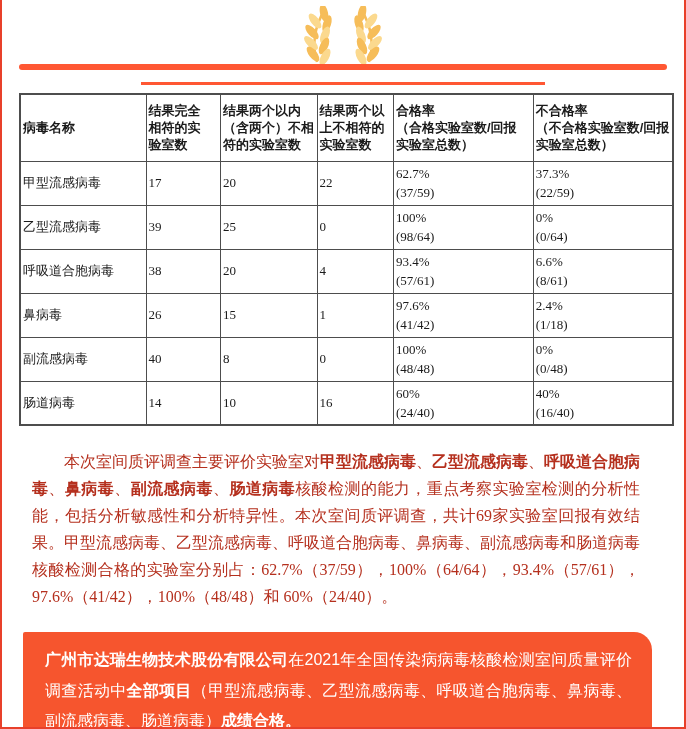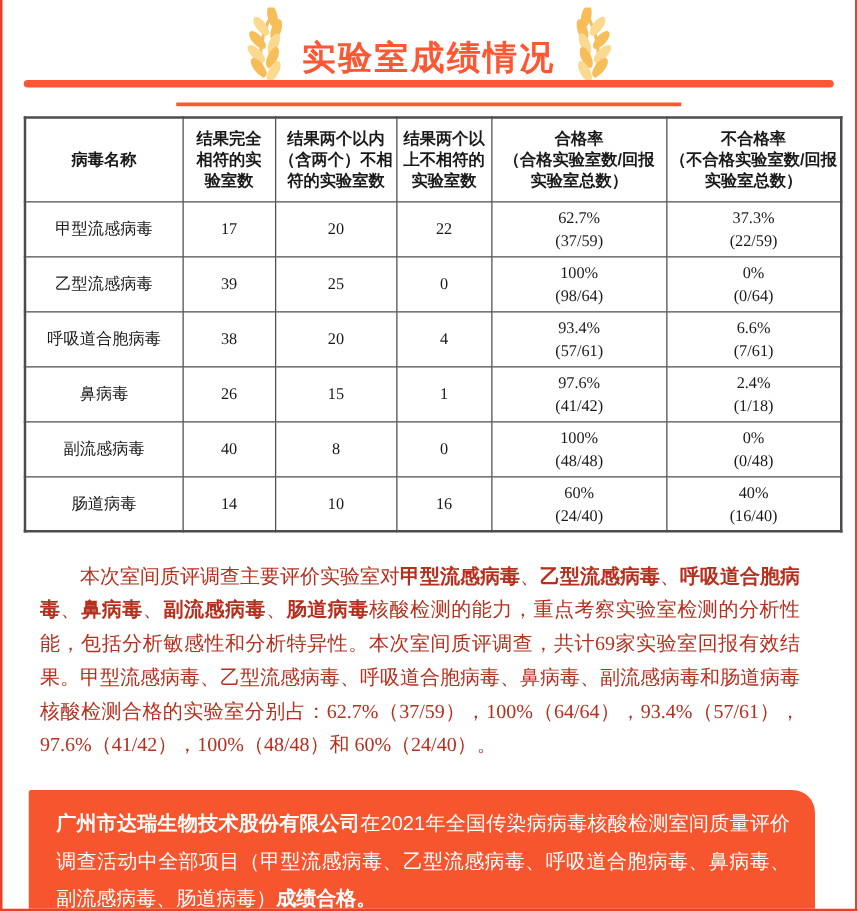--- a/index.html
+++ b/index.html
@@ -53,21 +53,21 @@
 
   
   table.results {
     margin: 8px 14px 0 17px;
     width: 655px;
     border-collapse: collapse;
     table-layout: fixed;
   }
   table.results th, table.results td {
     border: 1px solid #4d4d4d;
-    text-align: center;
+    text-align: left;
     vertical-align: middle;
     color: #1a1a1a;
   }
   table.results { border: 2px solid #4d4d4d; }
   table.results th {
     font-family: "Liberation Sans", sans-serif;
     font-weight: bold;
     font-size: 13px;
     line-height: 17px;
     height: 67px;
@@ -119,21 +119,20 @@
         <ellipse cx="21" cy="15" rx="4" ry="9" fill="#FBD98E" transform="rotate(-38 21 15)"></ellipse>
         <ellipse cx="33" cy="18" rx="4" ry="9" fill="#F6BD59" transform="rotate(18 33 18)"></ellipse>
         <ellipse cx="18" cy="26" rx="4" ry="9" fill="#F6BD59" transform="rotate(-42 18 26)"></ellipse>
         <ellipse cx="31" cy="29" rx="4" ry="9" fill="#FBD98E" transform="rotate(22 31 29)"></ellipse>
         <ellipse cx="17" cy="37" rx="4" ry="9" fill="#FBD98E" transform="rotate(-45 17 37)"></ellipse>
         <ellipse cx="30" cy="40" rx="4" ry="9" fill="#F6BD59" transform="rotate(25 30 40)"></ellipse>
         <ellipse cx="19" cy="48" rx="4" ry="9" fill="#F6BD59" transform="rotate(-38 19 48)"></ellipse>
         <ellipse cx="31" cy="51" rx="4" ry="9" fill="#FBD98E" transform="rotate(28 31 51)"></ellipse>
       </g>
     </svg>
-    <div class="page-title">实验室成绩情况</div>
     <svg class="wheat right" viewBox="0 0 44 58" aria-hidden="true">
       <path d="M31,3 C22,18 17,36 23,56" stroke="#F6BD59" stroke-width="2.5" fill="none"></path>
       <g>
         <ellipse cx="30" cy="7" rx="4" ry="9" fill="#F6BD59" transform="rotate(-12 30 7)"></ellipse>
         <ellipse cx="21" cy="15" rx="4" ry="9" fill="#FBD98E" transform="rotate(-38 21 15)"></ellipse>
         <ellipse cx="33" cy="18" rx="4" ry="9" fill="#F6BD59" transform="rotate(18 33 18)"></ellipse>
         <ellipse cx="18" cy="26" rx="4" ry="9" fill="#F6BD59" transform="rotate(-42 18 26)"></ellipse>
         <ellipse cx="31" cy="29" rx="4" ry="9" fill="#FBD98E" transform="rotate(22 31 29)"></ellipse>
         <ellipse cx="17" cy="37" rx="4" ry="9" fill="#FBD98E" transform="rotate(-45 17 37)"></ellipse>
         <ellipse cx="30" cy="40" rx="4" ry="9" fill="#F6BD59" transform="rotate(25 30 40)"></ellipse>
@@ -207,21 +206,21 @@
         <td>呼吸道合胞病毒</td>
         <td>38</td>
         <td>20</td>
         <td>4</td>
         <td>
           <div class="rate-line">93.4%</div>
           <div class="rate-line">(57/61)</div>
         </td>
         <td>
           <div class="rate-line">6.6%</div>
-          <div class="rate-line">(7/61)</div>
+          <div class="rate-line">(8/61)</div>
         </td>
       </tr>
       <tr>
         <td>鼻病毒</td>
         <td>26</td>
         <td>15</td>
         <td>1</td>
         <td>
           <div class="rate-line">97.6%</div>
           <div class="rate-line">(41/42)</div>
@@ -257,15 +256,15 @@
         <td>
           <div class="rate-line">40%</div>
           <div class="rate-line">(16/40)</div>
         </td>
       </tr>
     </tbody>
   </table>
 
   <p class="summary"><span>　　本次室间质评调查主要评价实验室对</span><span style="font-weight: bold;">甲型流感病毒</span><span>、</span><span style="font-weight: bold;">乙型流感病毒</span><span>、</span><span style="font-weight: bold;">呼吸道合胞病毒</span><span>、</span><span style="font-weight: bold;">鼻病毒</span><span>、</span><span style="font-weight: bold;">副流感病毒</span><span>、</span><span style="font-weight: bold;">肠道病毒</span><span>核酸检测的能力，重点考察实验室检测的分析性能，包括分析敏感性和分析特异性。本次室间质评调查，共计69家实验室回报有效结果。甲型流感病毒、乙型流感病毒、呼吸道合胞病毒、鼻病毒、副流感病毒和肠道病毒核酸检测合格的实验室分别占：62.7%（37/59），100%（64/64），93.4%（57/61），97.6%（41/42），100%（48/48）和 60%（24/40）。</span></p>
 
-  <div class="footer-box"><span style="font-weight: bold; font-family: Liberation Mono, monospace;">广州市达瑞生物技术股份有限公司</span><span>在2021年全国传染病病毒核酸检测室间质量评价调查活动中</span><span style="font-weight: normal;">全部项目</span><span>（甲型流感病毒、乙型流感病毒、呼吸道合胞病毒、鼻病毒、副流感病毒、肠道病毒）</span><span style="font-weight: bold;">成绩合格。</span></div>
+  <div class="footer-box"><span style="font-weight: bold; font-family: Liberation Mono, monospace;">广州市达瑞生物技术股份有限公司</span><span>在2021年全国传染病病毒核酸检测室间质量评价调查活动中</span><span style="font-weight: bold;">全部项目</span><span>（甲型流感病毒、乙型流感病毒、呼吸道合胞病毒、鼻病毒、副流感病毒、肠道病毒）</span><span style="font-weight: bold;">成绩合格。</span></div>
 
 </div>
 
 </body></html>

